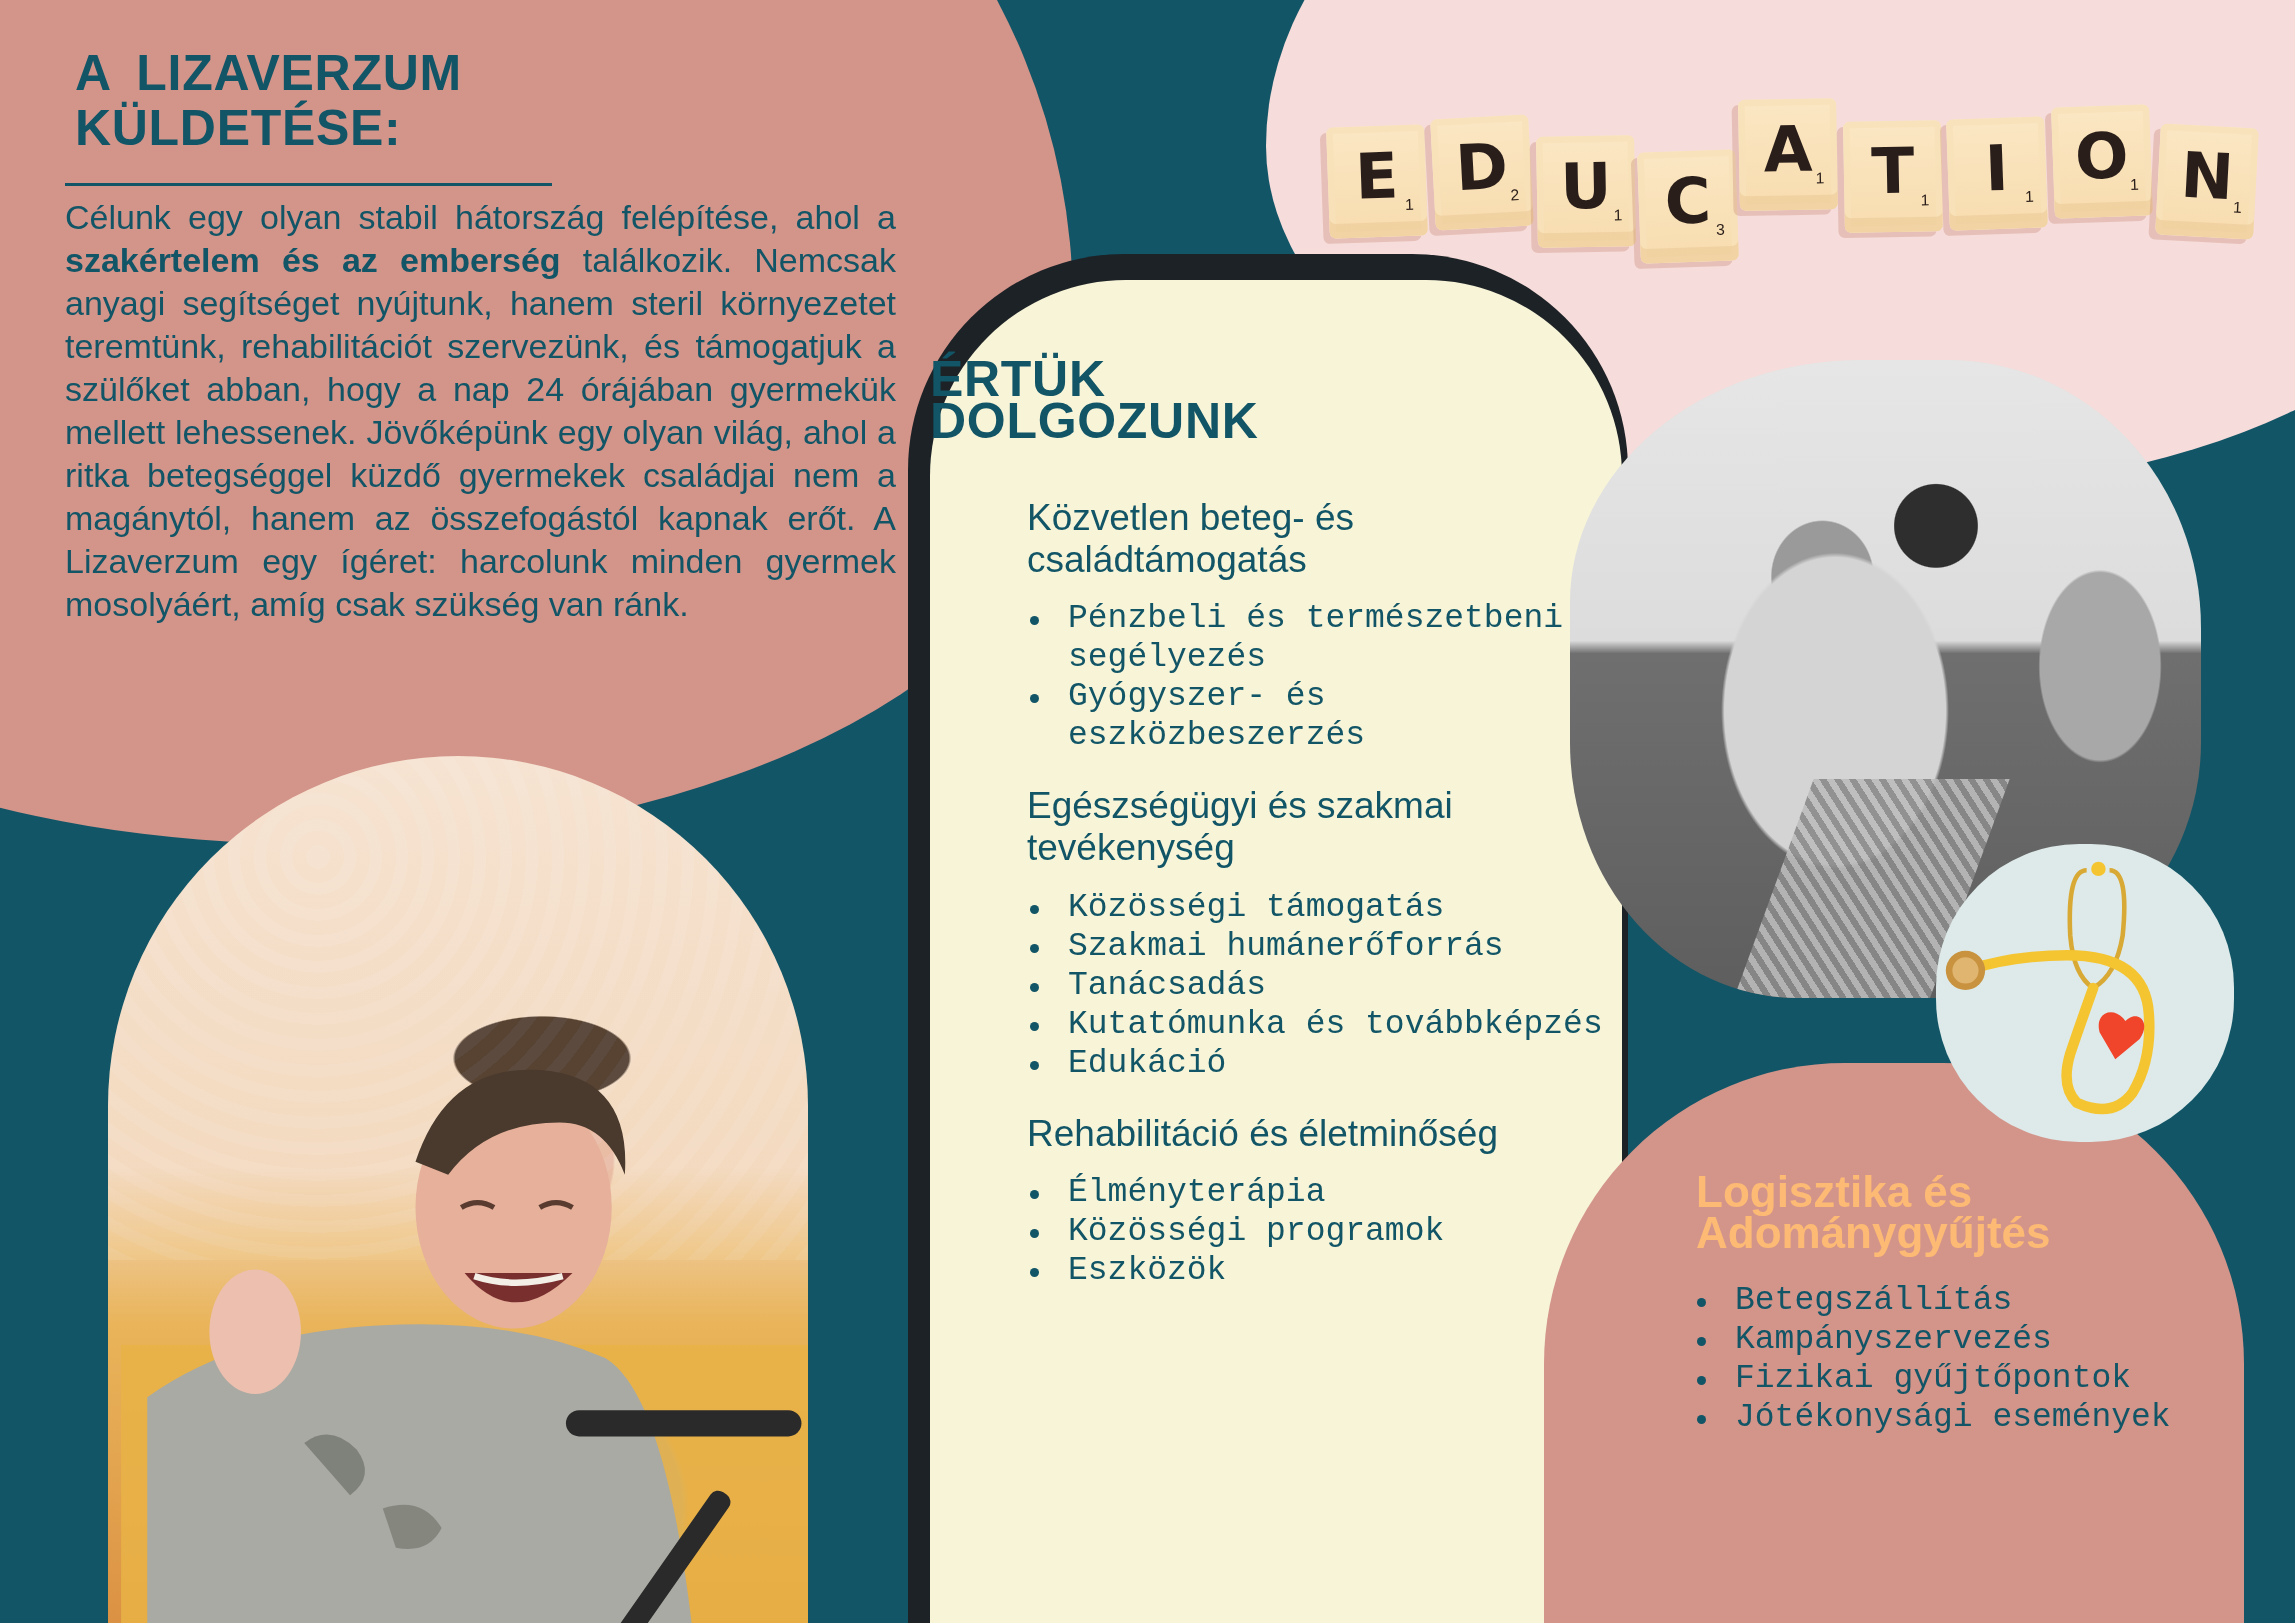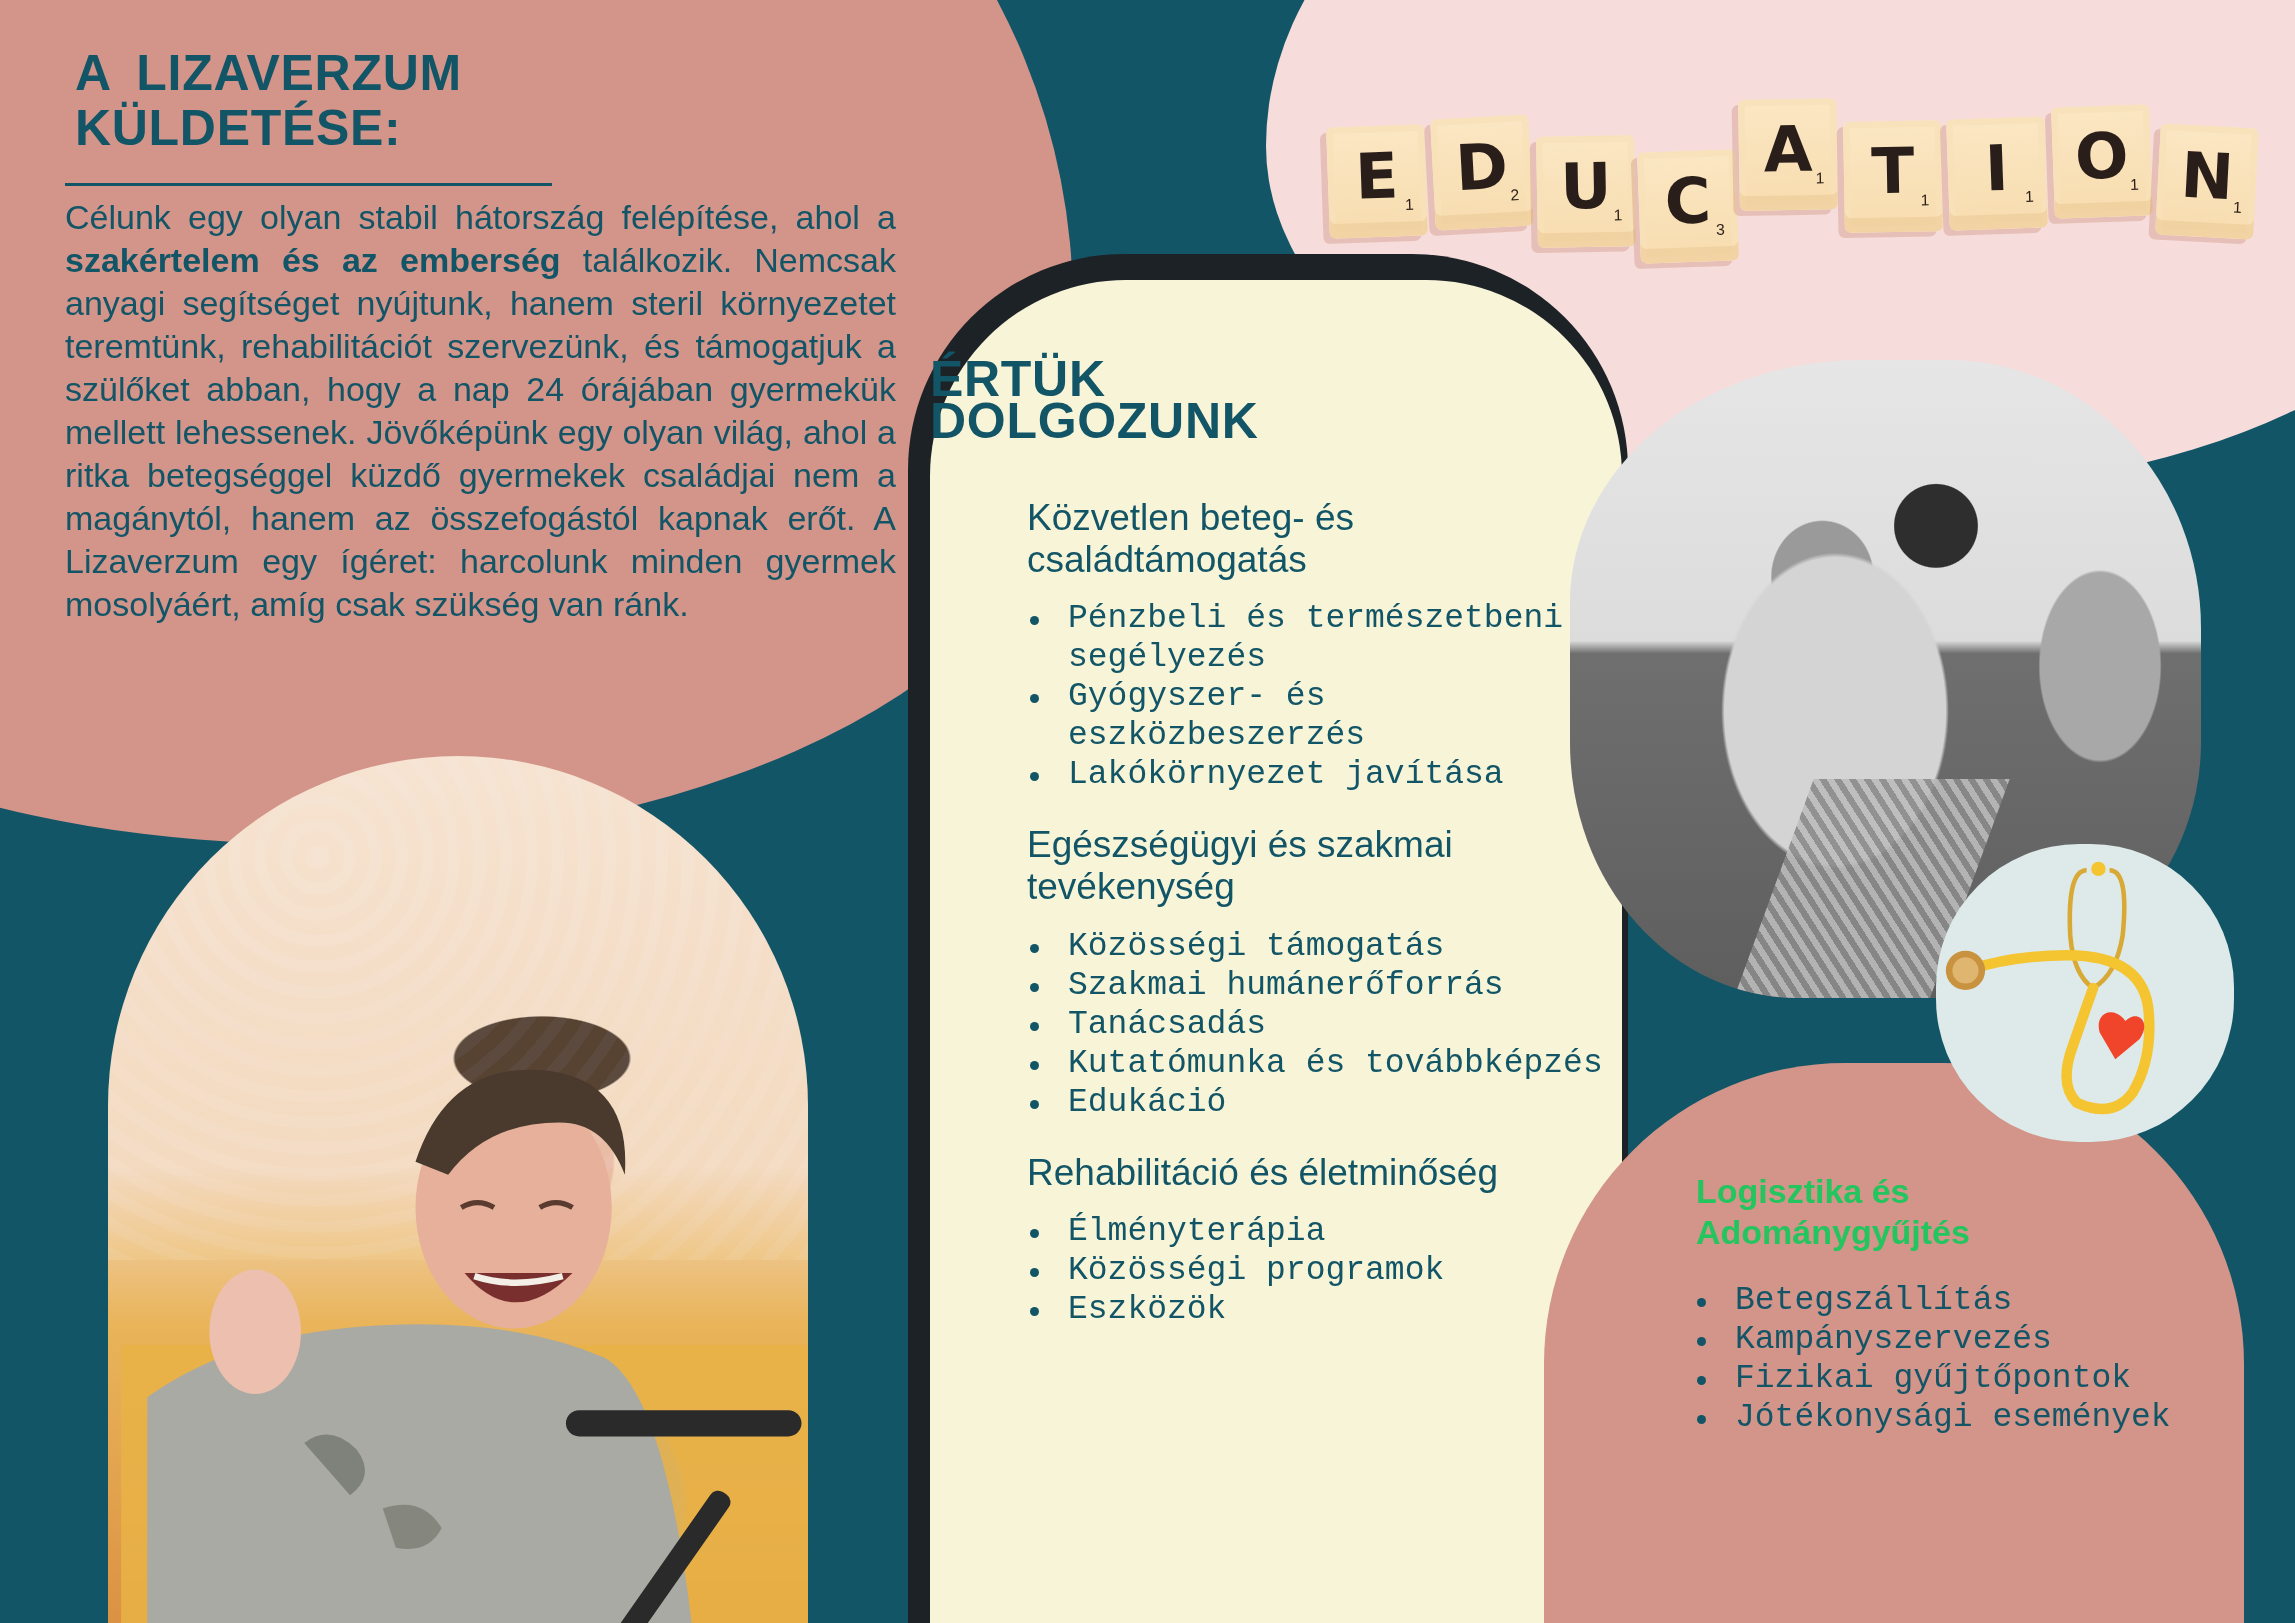--- a/index.html
+++ b/index.html
@@ -144,22 +144,22 @@
     overflow: hidden;
   }
 
   .arch-right {
     left: 1544px; top: 1063px; width: 700px; height: 654px;
     background: #D3948A;
     border-radius: 301px 301px 0 0;
   }
   .logistics-title {
     left: 1696px; top: 1171px; width: 458px;
-    font-size: 34px; font-weight: 700; line-height: 41px;
-    color: #22c55e;
+    font-size: 44px; font-weight: 700; line-height: 41px;
+    color: #fdba74;
   }
   .logistics-list { left: 1694px; top: 1281px; width: 497px; }
   .logistics-list .bullets li { font-size: 33px; line-height: 39px; }
 </style>
 </head>
 <body>
 
 <div class="abs blob-left"></div>
 <div class="abs blob-top-right"></div>
 
@@ -199,21 +199,20 @@
 <h2 class="abs card-title">
   <span>ÉRTÜK</span><br>
   <span>DOLGOZUNK</span>
 </h2>
 
 <div class="abs card-content">
   <h3 class="section-heading">Közvetlen beteg- és családtámogatás</h3>
   <ul class="bullets">
     <li>Pénzbeli és természetbeni segélyezés</li>
     <li>Gyógyszer- és eszközbeszerzés</li>
-    <li>Lakókörnyezet javítása</li>
   </ul>
 
   <h3 class="section-heading">Egészségügyi és szakmai tevékenység</h3>
   <ul class="bullets">
     <li>Közösségi támogatás</li>
     <li>Szakmai humánerőforrás</li>
     <li>Tanácsadás</li>
     <li>Kutatómunka és továbbképzés</li>
     <li>Edukáció</li>
   </ul>

